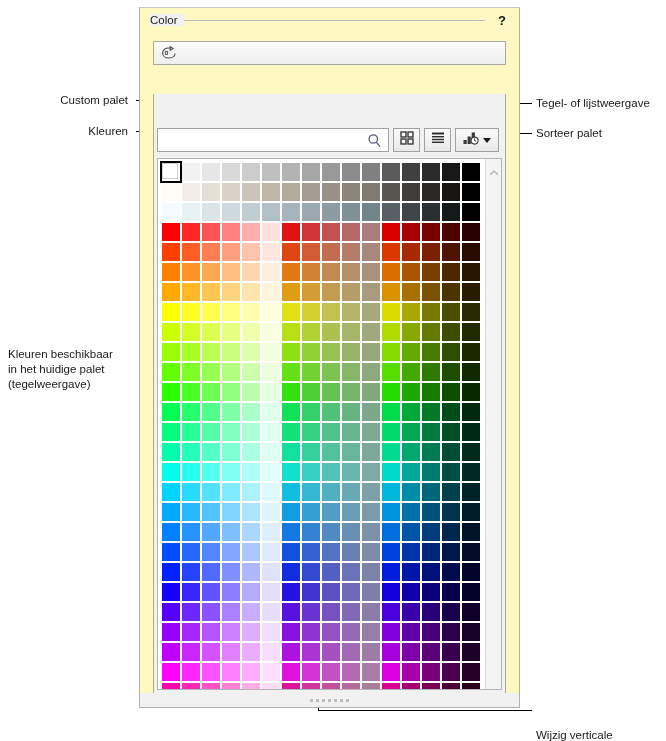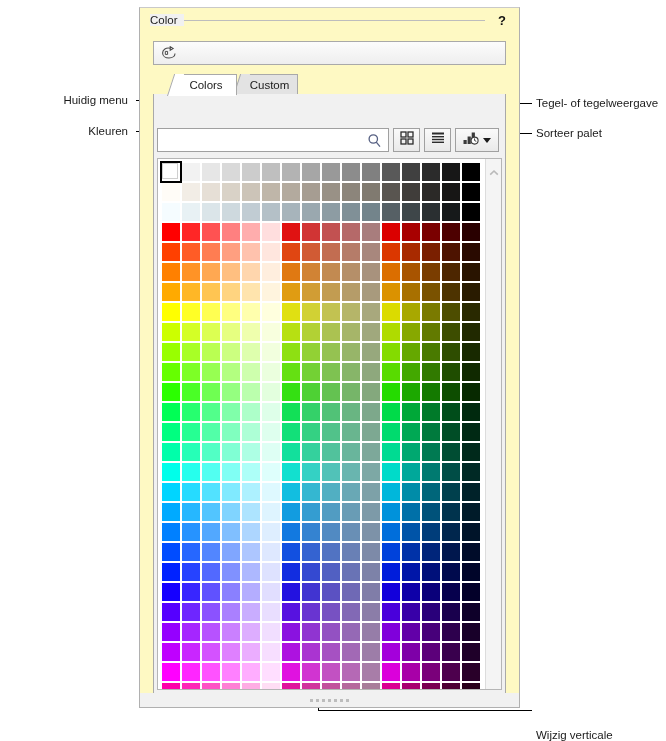--- a/index.html
+++ b/index.html
@@ -235,29 +235,32 @@
     display: flex; align-items: center; justify-content: center;
     gap: 3px;
   }
   .grip b { display: block; width: 3px; height: 3px; background: #bdbdbd; }
 </style>
 </head>
 <body>
 
 <div id="root">
 
-  <div class="anno leftal" style="left:10px; top:93px; width:118px;">Huidig menu</div>
+  <div class="anno leftal" style="left:10px; top:93px; width:118px;">Custom palet</div>
   <div class="leader" style="left:136px; top:100px; width:102px;"></div>
   <div class="leader" style="left:424px; top:113px; width:56px;"></div>
 
   <div class="anno leftal" style="left:10px; top:124px; width:118px;">Kleuren</div>
   <div class="leader" style="left:136px; top:131px; width:22px;"></div>
 
-
-  <div class="anno right" style="left:536px; top:96px; width:130px;">Tegel- of tegelweergave</div>
+  <div class="anno leftal" style="left:8px; top:347px; width:124px; text-align:left;">Kleuren beschikbaar
+in het huidige palet
+(tegelweergave)</div>
+
+  <div class="anno right" style="left:536px; top:96px; width:130px;">Tegel- of lijstweergave</div>
   <div class="leader" style="left:500px; top:103px; width:32px;"></div>
 
   <div class="anno right" style="left:536px; top:126px; width:130px;">Sorteer palet</div>
   <div class="leader" style="left:495px; top:133px; width:37px;"></div>
   <div class="leader" style="left:455px; top:140px; width:40px;"></div>
 
   <div class="anno right" style="left:536px; top:692px; width:130px;margin-top:36px;">Wijzig verticale
 afmetingen van palet</div>
   <div class="leader" style="left:318px; top:710px; width:214px;"></div>
   <div class="leader v" style="left:318px; top:702px; width:1px; height:9px;"></div>
@@ -273,31 +276,20 @@
     <div class="class-btn">
       <span class="ico">
         <svg width="16" height="14" viewBox="0 0 16 14">
           <path d="M9.5 2.3 C5 1.2 1.6 3.6 1.6 6.9 C1.6 9.9 4.4 12 8 12 C11.6 12 14 10 14 7.4" fill="none" stroke="#4a4a4a" stroke-width="1.1"></path>
           <path d="M9.2 0.6 L12.1 2.4 L9.2 4.2 Z" fill="none" stroke="#4a4a4a" stroke-width="1.1"></path>
           <path d="M4.3 5.4 L6.6 5.4 L6.6 8.4 L4.3 8.4 Z" fill="none" stroke="#4a4a4a" stroke-width="1"></path>
         </svg>
       </span>
     </div>
 
-    <div class="tabs">
-      <div class="tabstrip-line"></div>
-      <div class="tab active" id="tab0">
-        <span class="skew"></span>
-        <span>Colors</span>
-      </div>
-      <div class="tab" id="tab1">
-        <span class="skew"></span>
-        <span>Custom</span>
-      </div>
-    </div>
 
     <div class="tabbody"></div>
 
 
     <div class="search-row">
       <div class="search-box">
         <span class="search-mag">
           <svg width="15" height="15" viewBox="0 0 15 15">
             <circle cx="6.3" cy="6.0" r="4.2" fill="none" stroke="#555f82" stroke-width="1.3"></circle>
             <line x1="9.3" y1="9.2" x2="13" y2="13.6" stroke="#555f82" stroke-width="1.3"></line>

